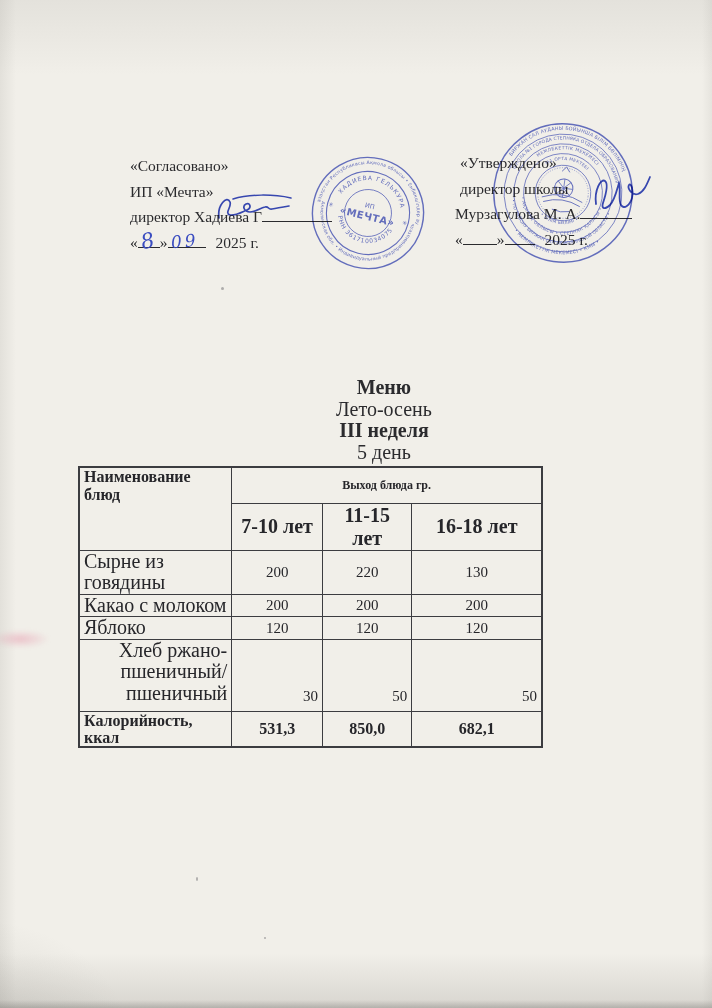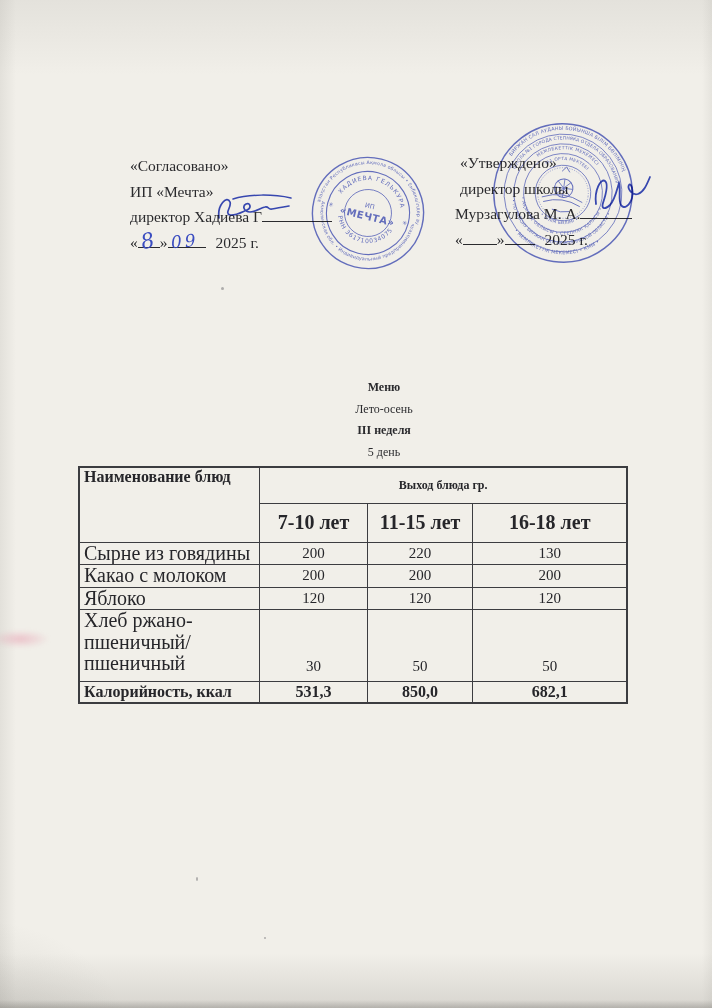--- a/index.html
+++ b/index.html
@@ -55,37 +55,37 @@
   
   .stamp{position:absolute; mix-blend-mode:multiply; opacity:.85;}
   .stamp-left{left:308px; top:153px; width:120px; height:120px;}
   .stamp-right{left:488px; top:120px; width:150px; height:146px;}
   .stamp circle, .stamp path.ring{fill:none; stroke:#4e5cc5;}
   .stamp text{fill:#4e5cc5; font-family:"DejaVu Sans",sans-serif;}
   .guide{fill:none; stroke:none;}
 
   
   .menu-header{position:absolute; left:56px; right:0; top:377px;
-    text-align:center; font-size:12px; line-height:21.5px;}
+    text-align:center; font-size:20px; line-height:21.5px;}
   .bold{font-weight:bold;}
 
   
-  table.menu{position:absolute; left:78px; top:466px; width:550px;
+  table.menu{position:absolute; left:78px; top:466px; width:465px;
     border-collapse:collapse; border:2px solid #3c3c40;
     font-size:15px; color:#26262a; background:transparent; table-layout:fixed;}
   table.menu th, table.menu td{border:1.5px solid #3c3c40; padding:0 4px; overflow:hidden;}
   .rh1{height:36px;} .rh2{height:39px;}
   .rr{height:18px;} .rr4{height:30px;} .rr5{height:21px;}
   th.name-h{ text-align:left; vertical-align:top; font-size:16px; padding-top:2px;}
   th.out-h{ text-align:center; vertical-align:middle; font-size:12px;}
   th.age-h{ text-align:center; vertical-align:middle; font-size:20px;}
   td.dish{ text-align:left; vertical-align:middle; line-height:1.08; font-size:20px;}
   td.dish .wrapbox{display:inline-block; max-width:150px;}
   td.val{ text-align:center; vertical-align:middle;}
-  tr.wrap-row td{vertical-align:bottom; padding-bottom:6px;}
+  tr.wrap-row td{vertical-align:bottom; padding-bottom:6px;text-align:right;}
   tr.total td{font-weight:bold; font-size:16px;}
 </style>
 </head>
 <body>
 
 <div class="page">
 
   <div class="shade top"></div>
   <div class="shade left"></div>
   <div class="shade right"></div>

